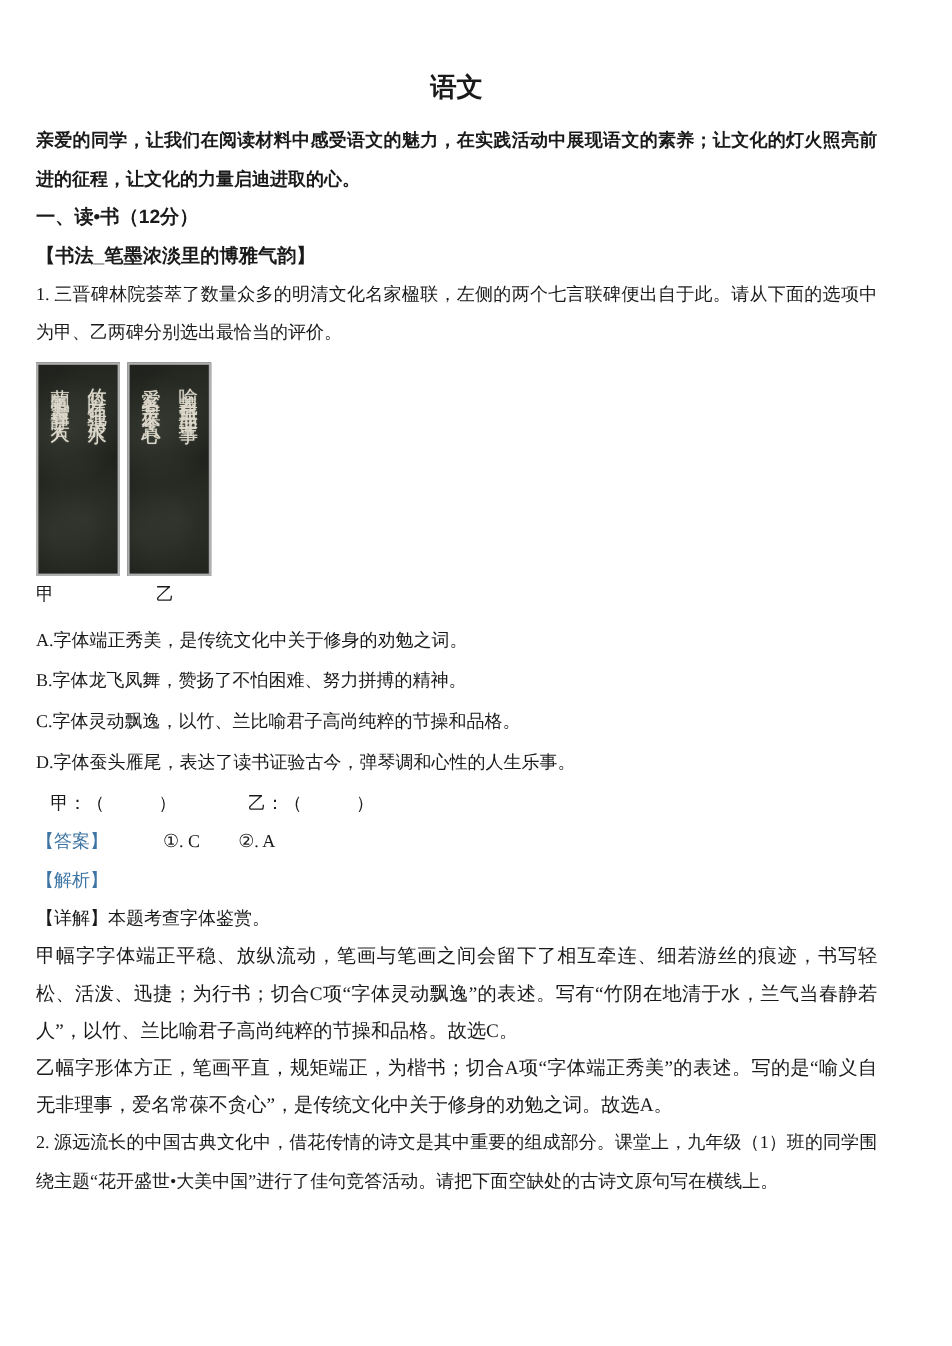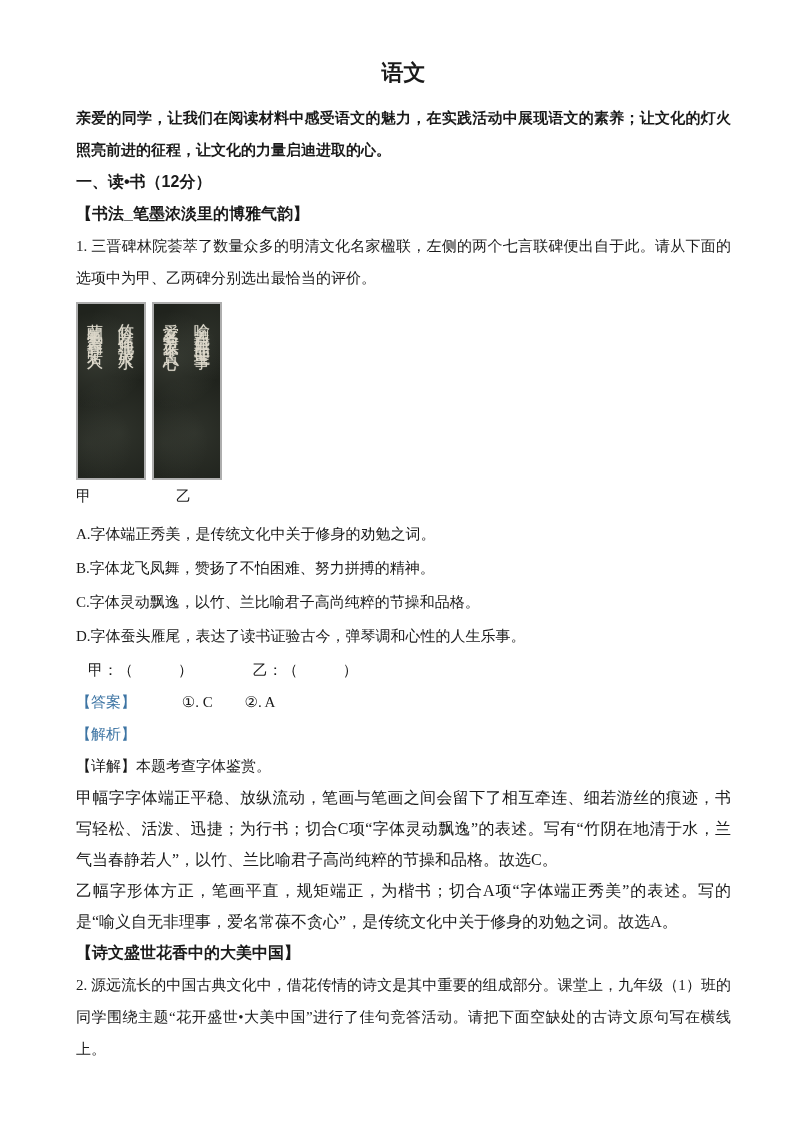--- a/index.html
+++ b/index.html
@@ -11,21 +11,21 @@
     width: 793px;
     height: 1122px;
     overflow: hidden;
     font-family: "Liberation Serif", "DejaVu Serif", serif;
     color: #1a1a1a;
   }
   .page {
     box-sizing: border-box;
     width: 793px;
     height: 962px;
-    padding: 56px 62px 0 76px;
+    padding: 56px 62px 0 30px;
   }
   .doc-title {
     margin: 0 0 12px 0;
     text-align: center;
     font-size: 22px;
     line-height: 34px;
     font-weight: bold;
     font-family: "Liberation Sans", "DejaVu Sans", sans-serif;
   }
   .intro {
@@ -171,17 +171,16 @@
   </p>
 
   <p class="detail-line">
     <span>【详解】</span><span>本题考查字体鉴赏。</span>
   </p>
 
   <p class="expl">甲幅字字体端正平稳、放纵流动，笔画与笔画之间会留下了相互牵连、细若游丝的痕迹，书写轻松、活泼、迅捷；为行书；切合C项“字体灵动飘逸”的表述。写有“竹阴在地清于水，兰气当春静若人”，以竹、兰比喻君子高尚纯粹的节操和品格。故选C。</p>
 
   <p class="expl">乙幅字形体方正，笔画平直，规矩端正，为楷书；切合A项“字体端正秀美”的表述。写的是“喻义自无非理事，爱名常葆不贪心”，是传统文化中关于修身的劝勉之词。故选A。</p>
 
-  <h3 class="topic-heading">【诗文盛世花香中的大美中国】</h3>
 
   <p class="body-text">2. 源远流长的中国古典文化中，借花传情的诗文是其中重要的组成部分。课堂上，九年级（1）班的同学围绕主题“花开盛世•大美中国”进行了佳句竞答活动。请把下面空缺处的古诗文原句写在横线上。</p>
 
 </div>
 
 </body></html>

